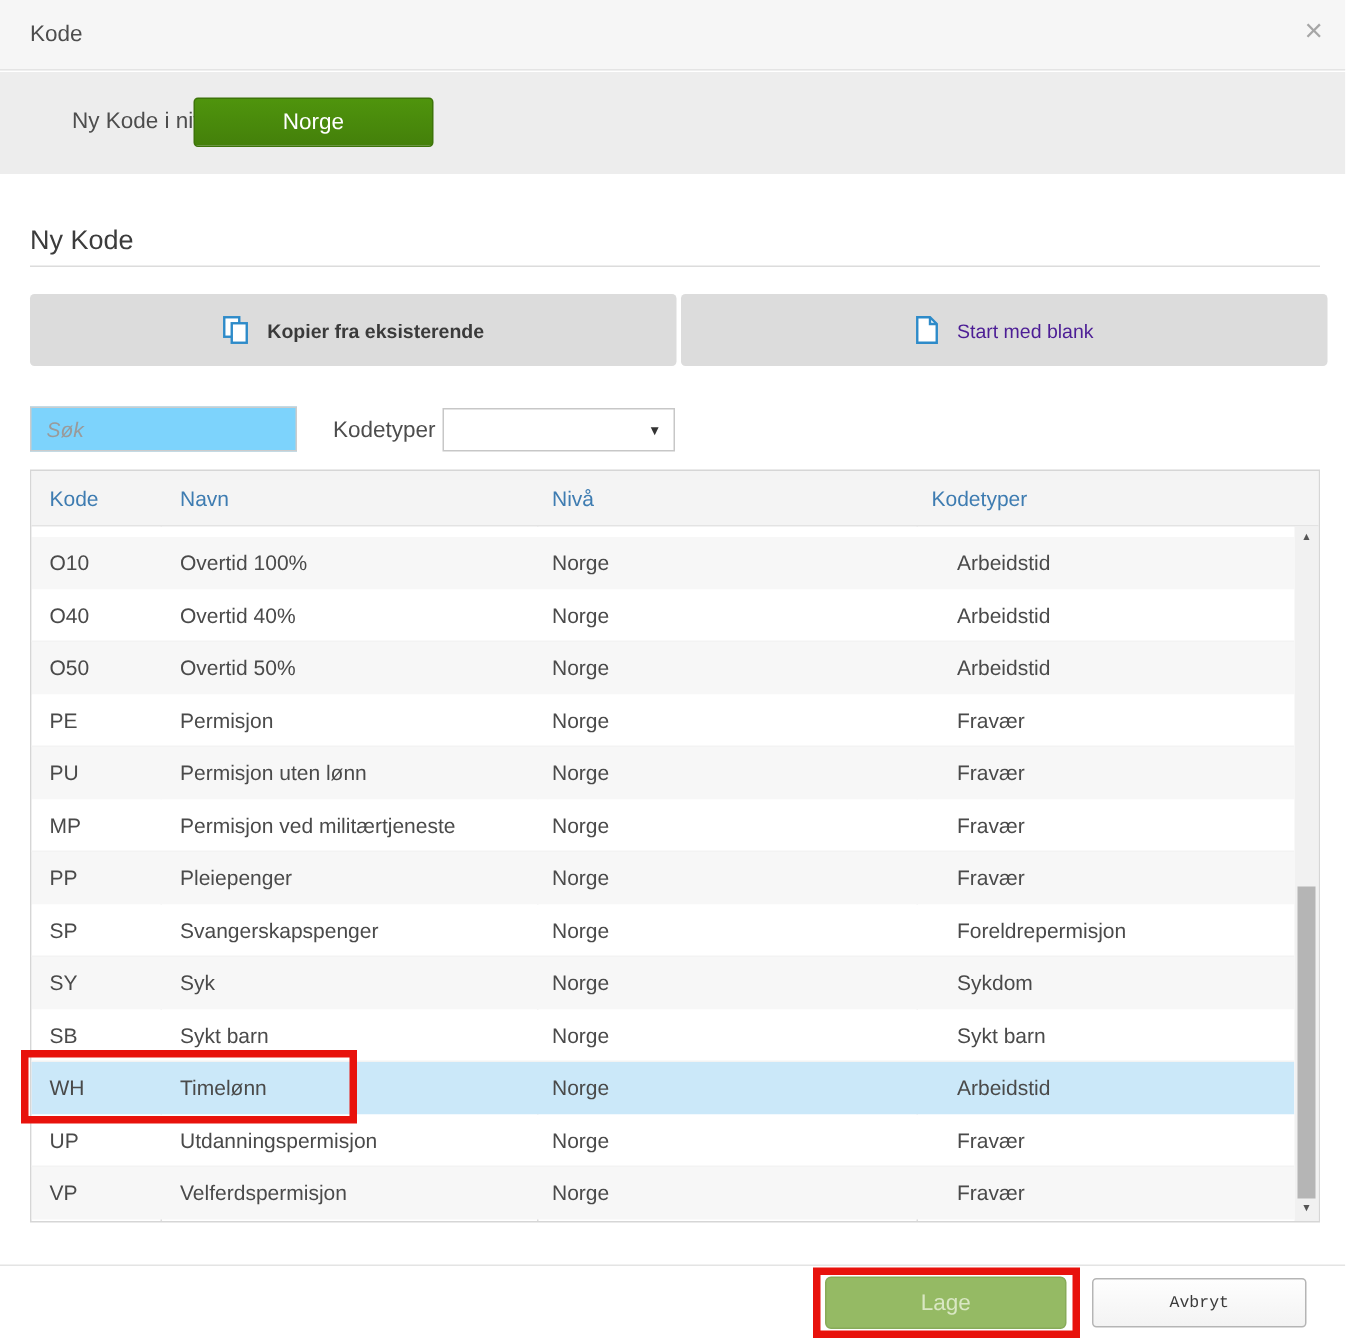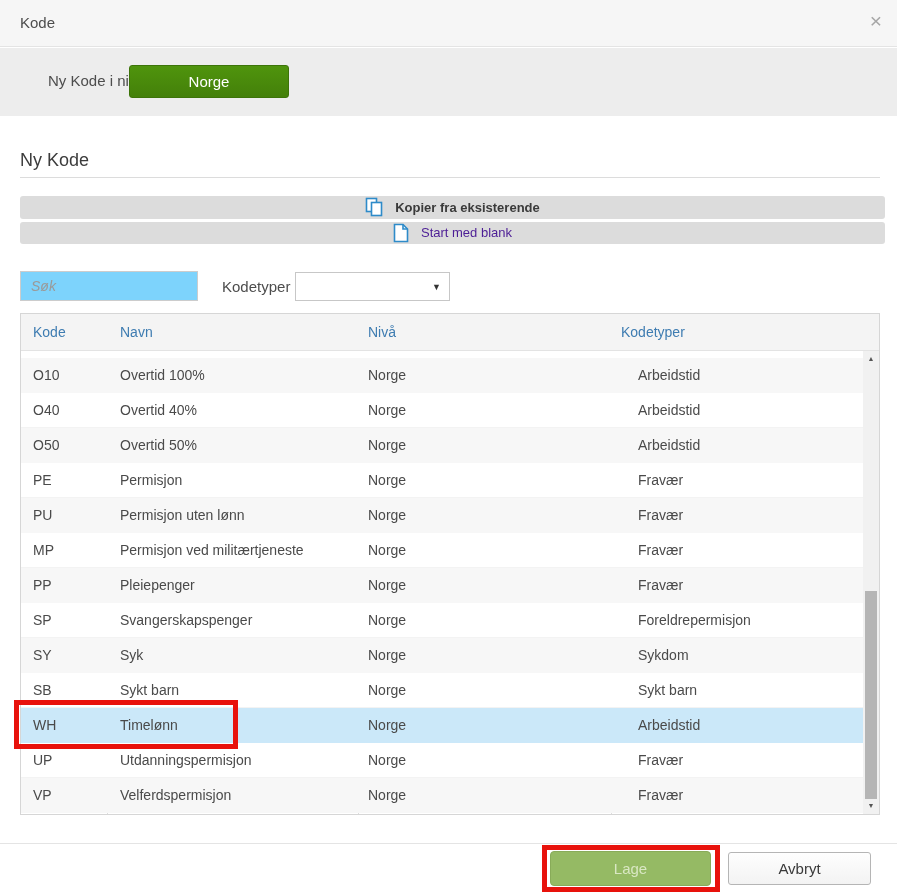--- a/index.html
+++ b/index.html
@@ -19,21 +19,21 @@
   .green-btn { position:absolute; left:129px; top:17px; width:160px; height:33px;
     background:linear-gradient(#4f940d,#44800a); border:1px solid #3d7409; border-radius:3px;
     color:#fff; font-size:15px; font-family:inherit; cursor:pointer; }
 
   
   .section-heading { position:absolute; left:20px; top:150px; width:860px; height:28px;
     font-size:18px; color:#3c3c3c; border-bottom:1px solid #dcdcdc; }
 
   
   .tabs { position:absolute; left:20px; top:196px; width:865px; height:48px;
-    display:flex; gap:3px;flex-direction:column; }
+    display:flex; gap:3px; }
   .tab { flex:1; background:#dcdcdc; border-radius:3px; display:flex; align-items:center;
     justify-content:center; gap:12px; cursor:pointer; }
   .tab .tab-label { font-size:13px; }
   .tab.active .tab-label { font-weight:bold; color:#3a3a3a; }
   .tab.disabled .tab-label { color:#4c1d95; }
   .tab svg { display:block; }
 
   
   .filter-row { position:absolute; left:20px; top:271px; width:860px; height:30px; }
   .search-input { position:absolute; left:0; top:0; width:178px; height:30px;
@@ -73,21 +73,21 @@
   .scroll-thumb { position:absolute; left:2px; width:12px; top:240px; height:208px;
     background:#b5b5b5; cursor:grab; }
 
   
   .footer-sep { position:absolute; left:0; right:0; top:843px; border-top:1px solid #e4e4e4; }
   .btn-create { position:absolute; left:550px; top:851px; width:161px; height:35px;
     background:#95ba64; border:1px solid #88ab59; border-radius:4px; color:#d9e7c3;
     font-size:15px; font-family:inherit; cursor:default; }
   .btn-cancel { position:absolute; left:728px; top:852px; width:143px; height:33px;
     background:linear-gradient(#fefefe,#f3f3f3); border:1px solid #b5b5b5; border-radius:3px;
-    color:#3a3a3a; font-size:15px; font-family:Liberation Sans, sans-serif; cursor:pointer; }
+    color:#3a3a3a; font-size:11px; font-family:Liberation Mono, monospace; cursor:pointer; }
 
   
   .ann { position:absolute; border:5px solid #e8120c; pointer-events:none; z-index:10; }
   .ann-row { left:14px; top:700px; width:224px; height:49px; }
   .ann-btn { left:542px; top:845px; width:178px; height:47px; }
 </style>
 </head>
 <body>
 
 <div class="stage">

